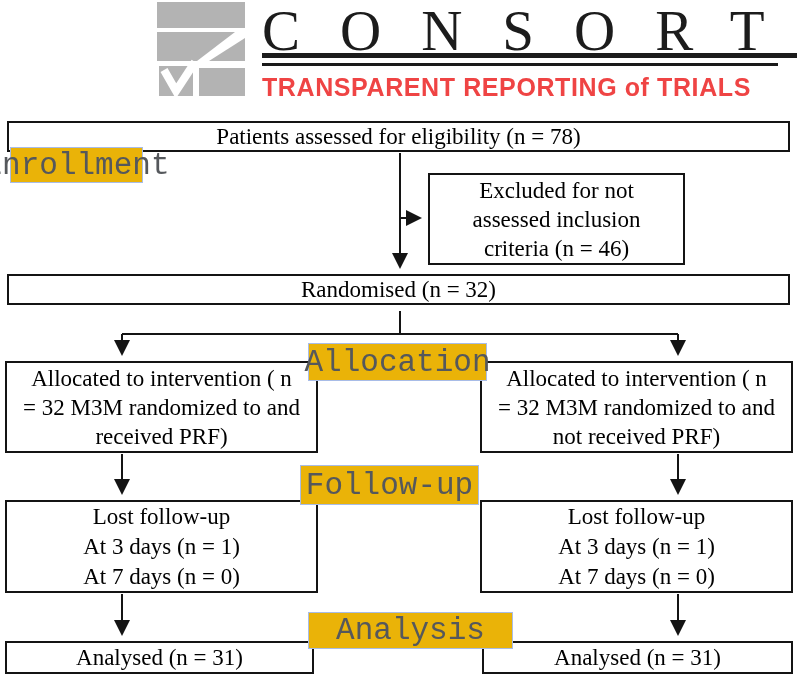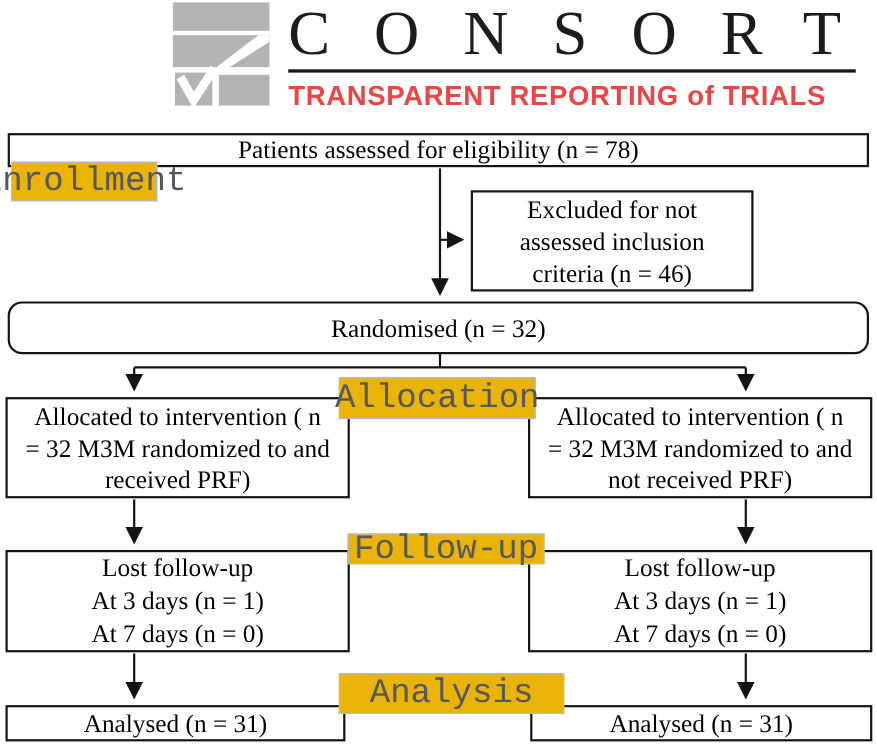--- a/index.html
+++ b/index.html
@@ -5,21 +5,21 @@
   html,body { margin:0; padding:0; background:#ffffff; }
   #screen {
     position:relative; width:797px; height:678px; background:#ffffff;
     font-family:"Liberation Serif", serif; overflow:hidden;
   }
   
   .logo-mark { position:absolute; left:157px; top:2px; width:89px; height:95px; }
   .logo-text { position:absolute; left:262px; top:2px; width:516px; }
   .logo-title {
     font-family:"Liberation Serif", serif; font-size:57px; line-height:58px;
-    letter-spacing:40px; white-space:nowrap; color:#1c1c1c; font-weight:400;
+    letter-spacing:40px; white-space:nowrap; color:#1c1c1c; font-weight:400;text-decoration:underline;
   }
   .logo-underline { width:516px; height:0; border-top:3px solid #1a1a1a; margin-top:3px; }
   .logo-subtitle {
     margin-top:7px; font-family:"Liberation Sans", sans-serif; font-weight:bold;
     font-size:25px; letter-spacing:0.6px; color:#ef4444; white-space:nowrap;
   }
   
   .box {
     position:absolute; box-sizing:border-box; background:#ffffff;
     border:2px solid #141414; color:#000;
@@ -81,21 +81,21 @@
   <div class="box" style="left:7px; top:121px; width:783px; height:31px;text-align:center;">
     <span class="line">Patients assessed for eligibility (n = 78)</span>
   </div>
 
   <div class="box" style="left:428px; top:173px; width:257px; height:92px;justify-content:flex-end;">
     <span class="line">Excluded for not</span>
     <span class="line">assessed inclusion</span>
     <span class="line">criteria (n = 46)</span>
   </div>
 
-  <div class="box" style="left:7px; top:274px; width:783px; height:48px;border-radius:13px;">
+  <div class="box" style="left:7px; top:274px; width:783px; height:31px;">
     <span class="line">Randomised (n = 32)</span>
   </div>
 
   <div class="box" style="left:5px; top:361px; width:313px; height:92px;">
     <span class="line">Allocated to intervention ( n</span>
     <span class="line">= 32 M3M randomized to and</span>
     <span class="line">received PRF)</span>
   </div>
 
   <div class="box" style="left:480px; top:361px; width:313px; height:92px;">
@@ -121,17 +121,17 @@
   </div>
 
   <div class="box" style="left:482px; top:641px; width:311px; height:33px;">
     <span class="line">Analysed (n = 31)</span>
   </div>
 
   <div class="phase-label" style="left:10px; top:147px; width:133px; height:36px;">Enrollment</div>
 
   <div class="phase-label" style="left:308px; top:343px; width:179px; height:38px;">Allocation</div>
 
-  <div class="phase-label" style="left:316px; top:465px; width:179px; height:28px;margin-top:20px;">Follow-up</div>
+  <div class="phase-label" style="left:300px; top:465px; width:179px; height:40px;">Follow-up</div>
 
   <div class="phase-label" style="left:308px; top:612px; width:205px; height:37px;">Analysis</div>
 
 </div>
 
 </body></html>

